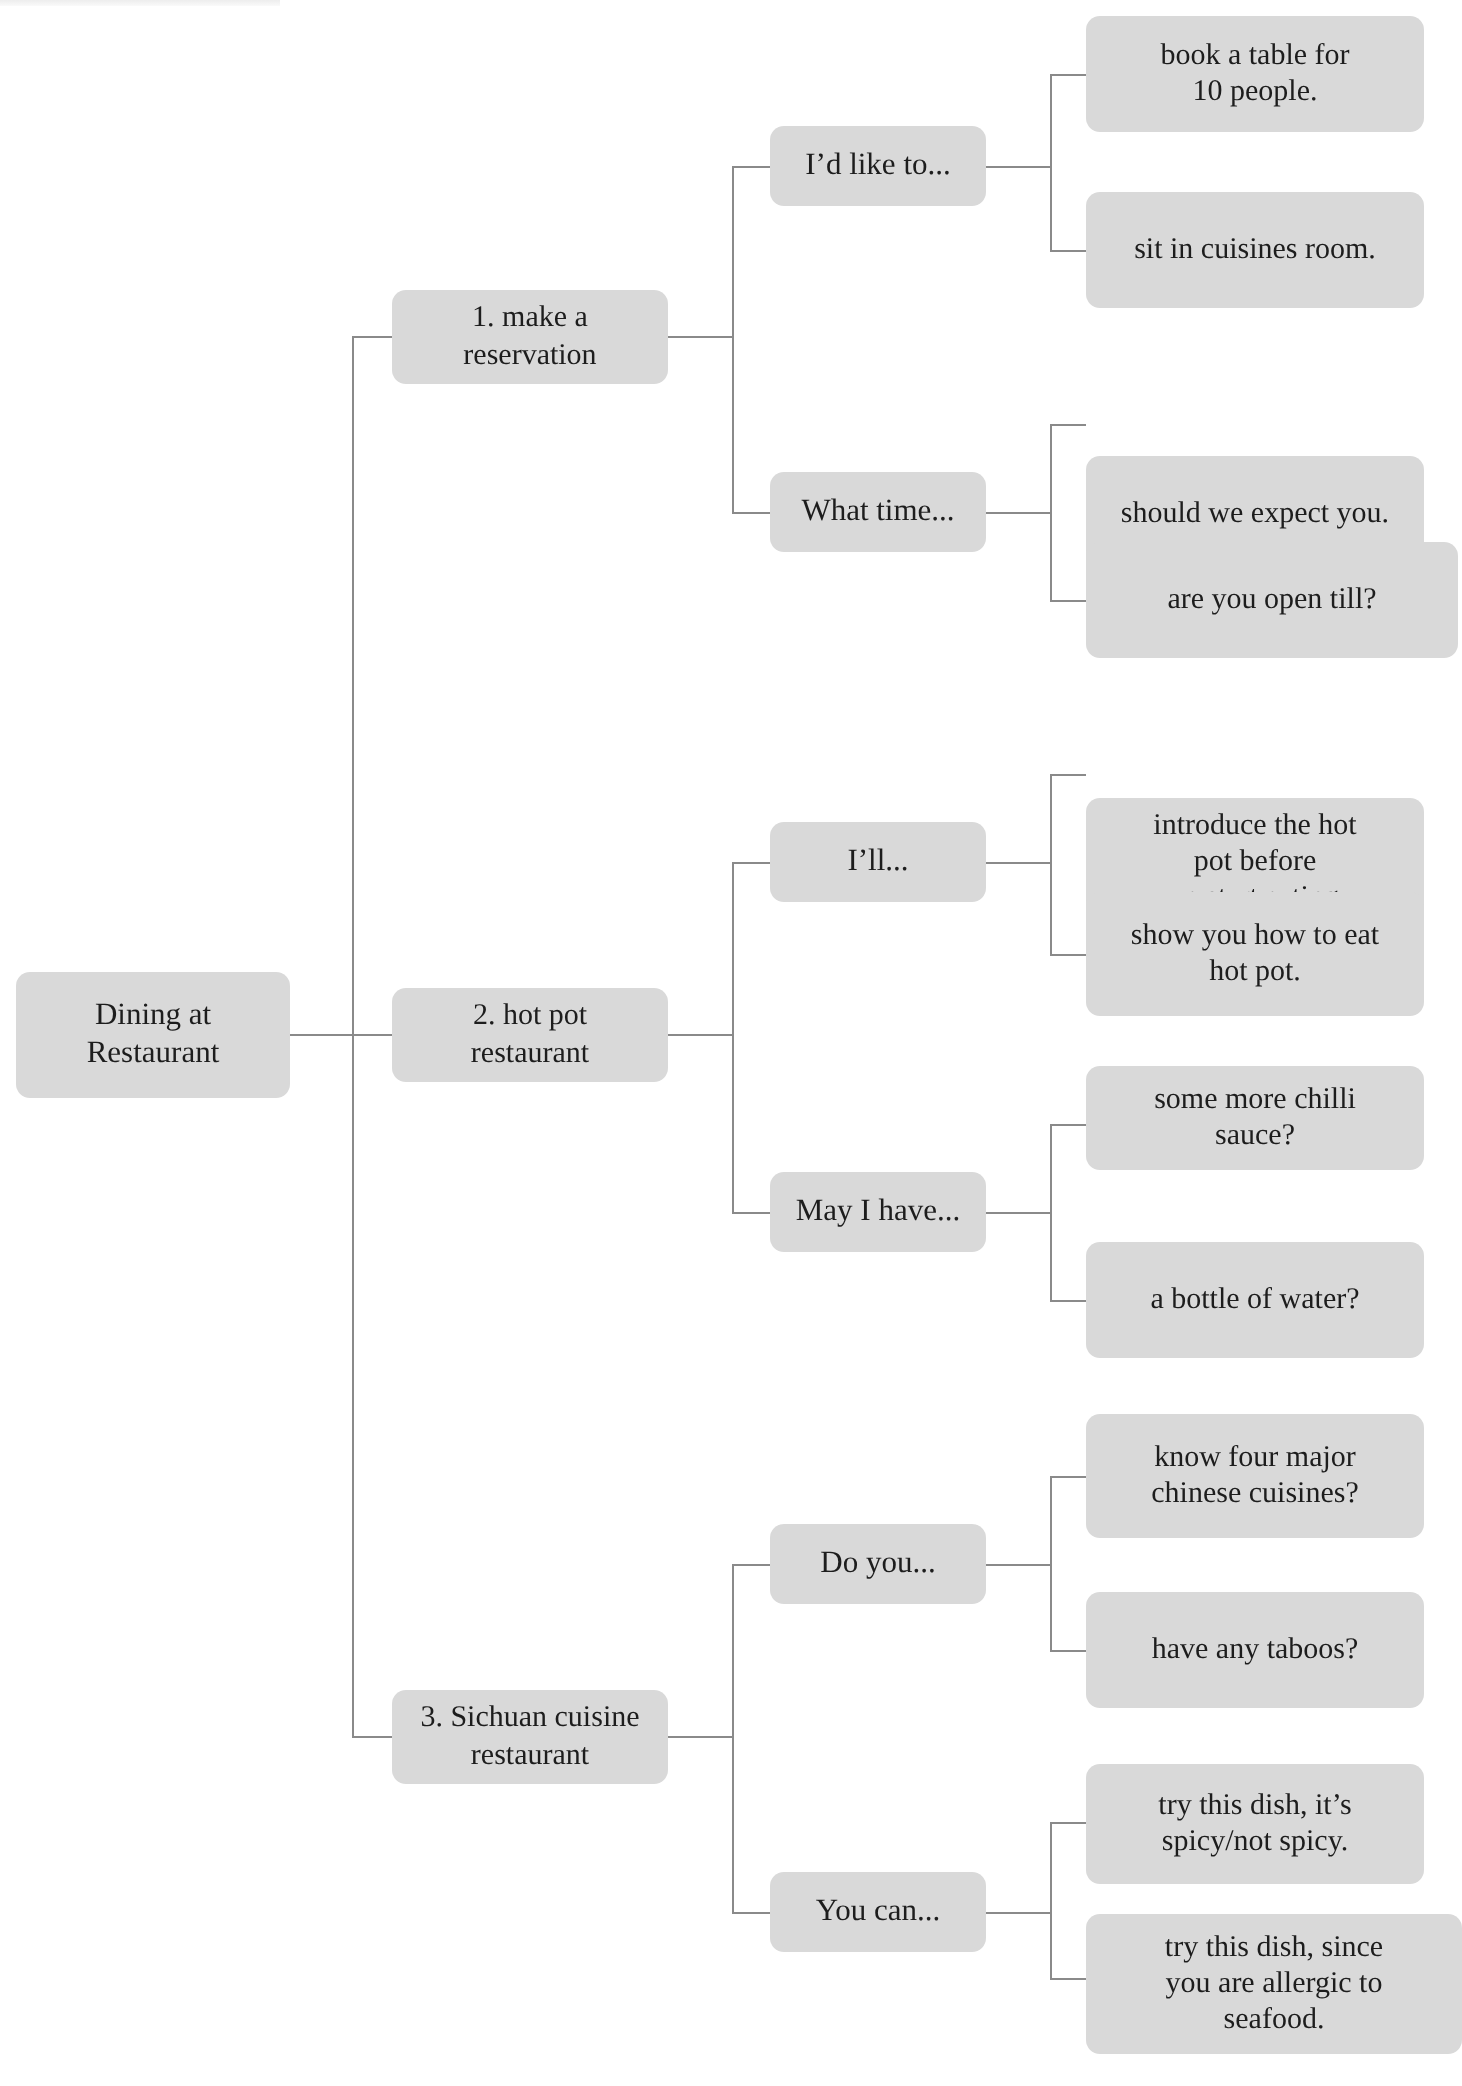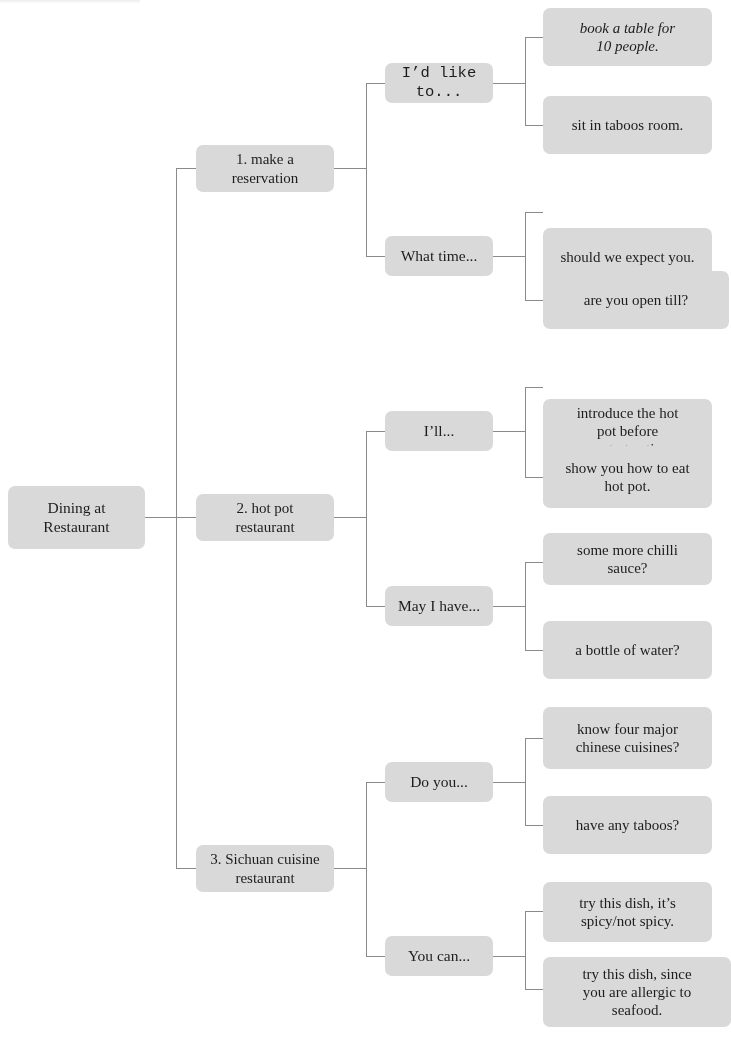--- a/index.html
+++ b/index.html
@@ -103,44 +103,44 @@
   <div class="node lvl2" style="left:196px;top:145px;width:138px;height:47px;">
     <span>1. make a<br>reservation</span>
   </div>
   <div class="node lvl2" style="left:196px;top:494px;width:138px;height:47px;">
     <span>2. hot pot<br>restaurant</span>
   </div>
   <div class="node lvl2" style="left:196px;top:845px;width:138px;height:47px;">
     <span>3. Sichuan cuisine<br>restaurant</span>
   </div>
 
-  <div class="node lvl3" style="left:385px;top:63px;width:108px;height:40px;font-family:Liberation Mono, monospace;">
+  <div class="node lvl3" style="left:385px;top:63px;width:108px;height:40px;">
     <span>I’d like to...</span>
   </div>
   <div class="node lvl3" style="left:385px;top:411px;width:108px;height:40px;">
     <span>I’ll...</span>
   </div>
   <div class="node lvl3" style="left:385px;top:236px;width:108px;height:40px;">
     <span>What time...</span>
   </div>
   <div class="node lvl3" style="left:385px;top:586px;width:108px;height:40px;justify-content:center;">
     <span>May I have...</span>
   </div>
   <div class="node lvl3" style="left:385px;top:762px;width:108px;height:40px;">
     <span>Do you...</span>
   </div>
   <div class="node lvl3" style="left:385px;top:936px;width:108px;height:40px;">
     <span>You can...</span>
   </div>
 
-  <div class="node leaf" style="left:543px;top:8px;width:169px;height:58px;font-style:italic;">
+  <div class="node leaf" style="left:543px;top:8px;width:169px;height:58px;">
     <span>book a table for<br>10 people.</span>
   </div>
   <div class="node leaf" style="left:543px;top:96px;width:169px;height:58px;">
-    <span>sit in taboos room.</span>
+    <span>sit in cuisines room.</span>
   </div>
   <div class="node leaf" style="left:543px;top:183px;width:169px;height:58px;margin-top:45px;">
     <span>should we expect you.</span>
   </div>
   <div class="node leaf" style="left:543px;top:271px;width:186px;height:58px;">
     <span>are you open till?</span>
   </div>
 
   <div class="node leaf" style="left:543px;top:352px;width:169px;height:64px;margin-top:47px;">
     <span>introduce the hot<br>pot before<br>we start eating.</span>

